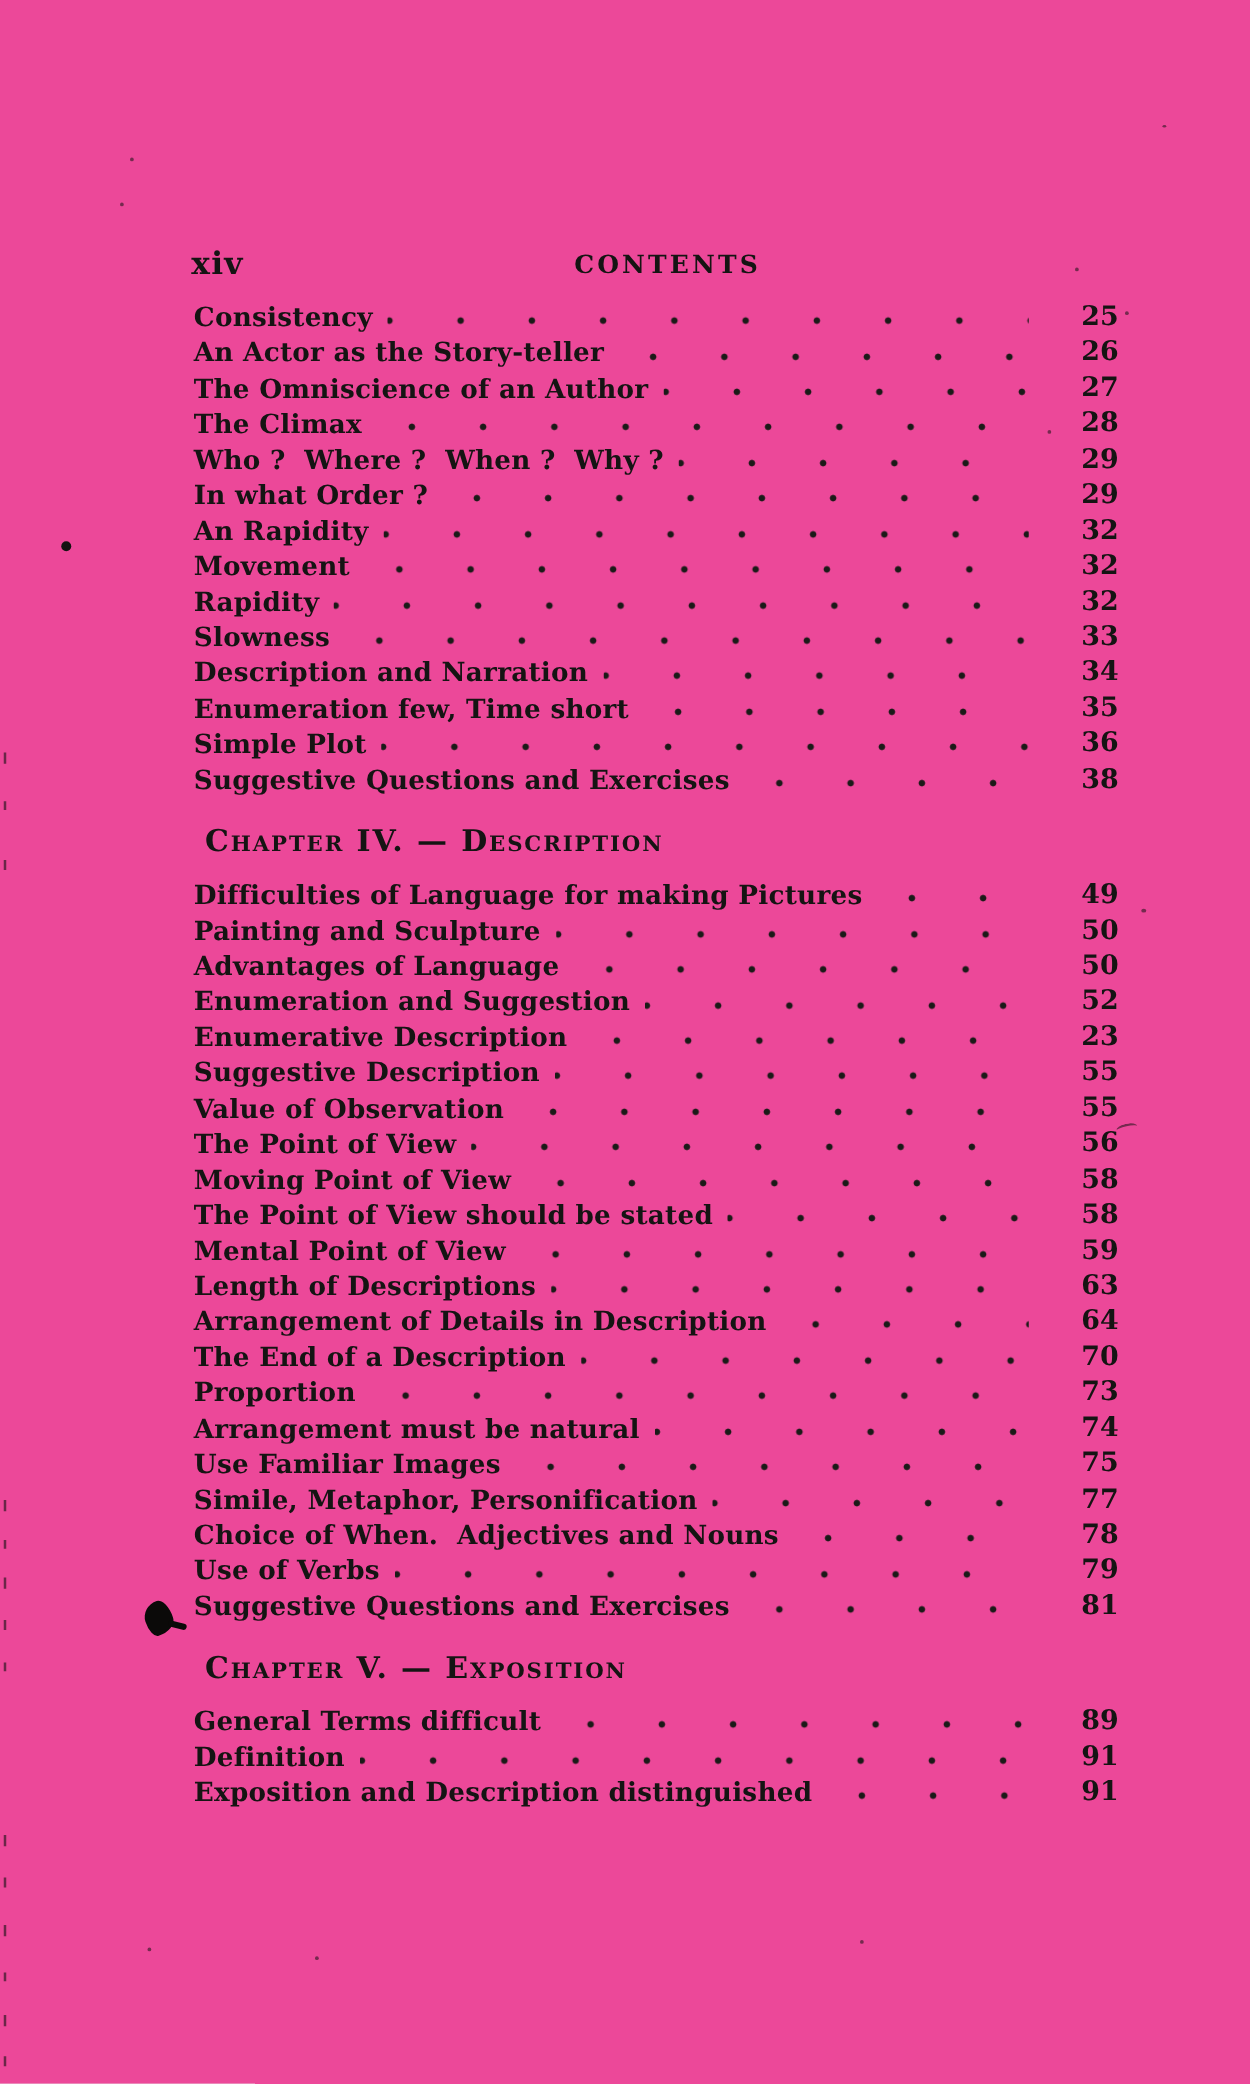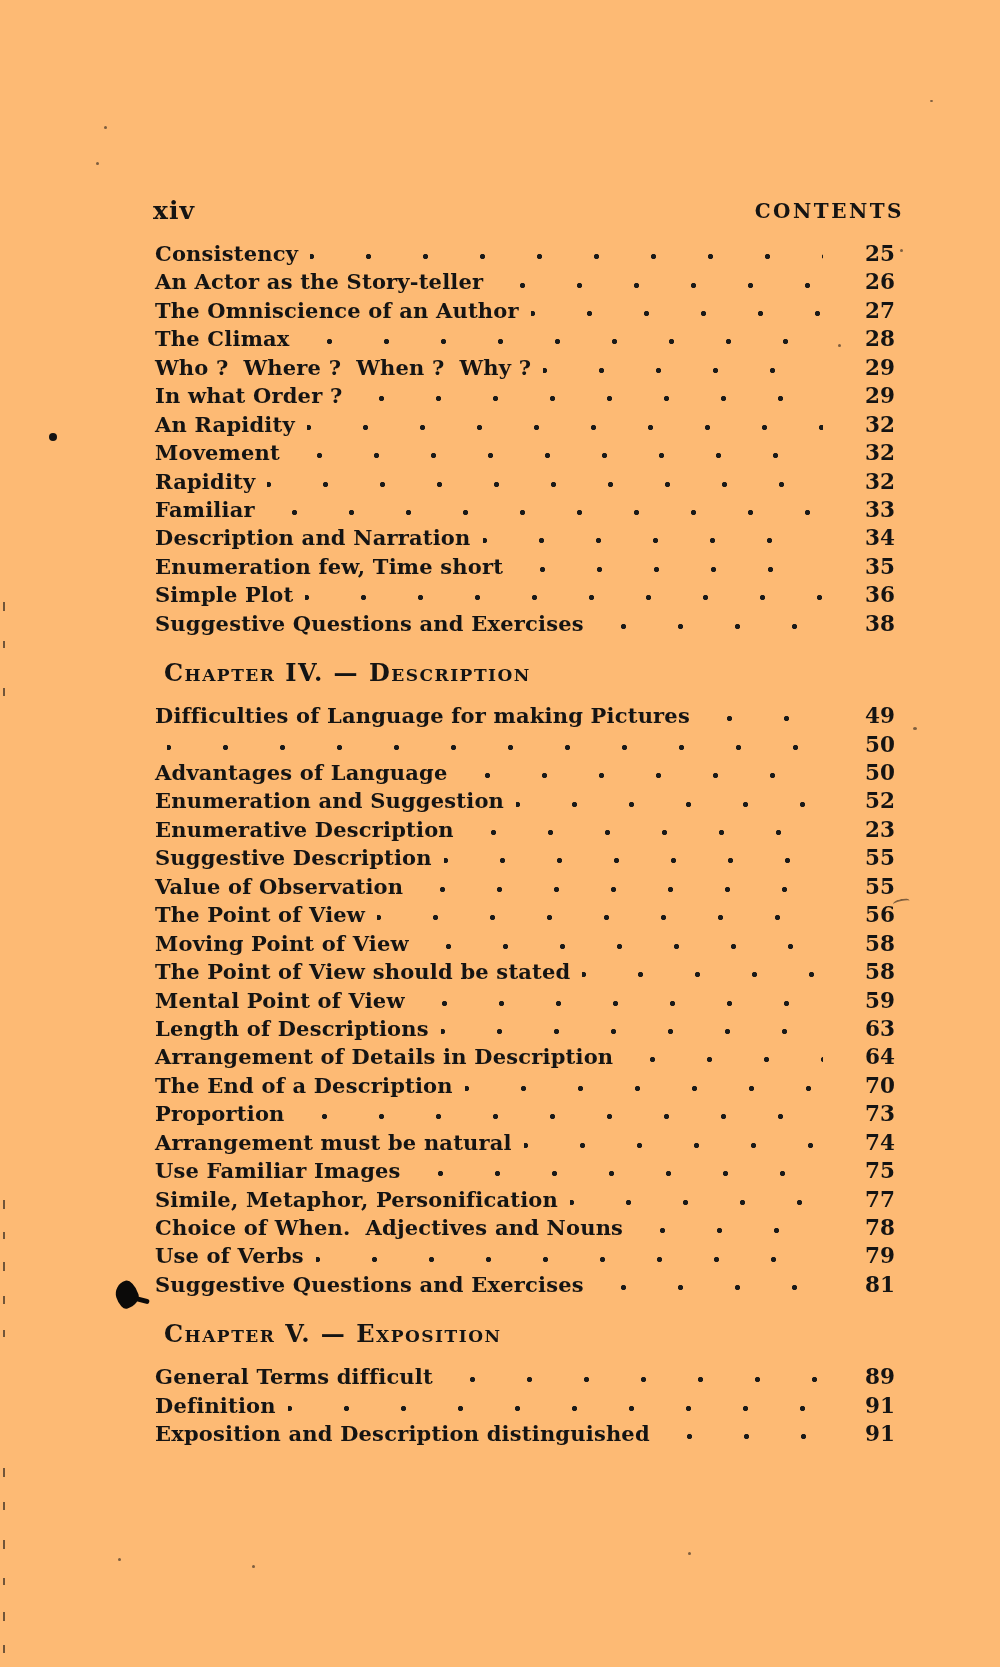--- a/index.html
+++ b/index.html
@@ -1,35 +1,35 @@
 <!DOCTYPE html>
 <html><head>
 <meta charset="utf-8">
 <style>
   html,body { margin:0; padding:0; background:#e8e8e8; }
   .scan {
     position:relative;
     width:1000px; height:1667px;
     margin:0 auto;
-    background:#fdba74;
+    background:#ec4899;
     font-family:"DejaVu Serif", serif;
     color:#151413;
     overflow:hidden;
   }
   .content { position:absolute; left:155px; top:196px; width:740px; }
 
   
   .head-row { position:relative; height:30px; }
   .folio {
     position:absolute; left:-2px; top:0;
     font-size:25px; font-weight:700; letter-spacing:1px;
   }
   .running-head {
     position:absolute; left:0; right:0; top:3px;
-    text-align:right; transform:translateX(9px);
+    text-align:center; transform:translateX(9px);
     font-size:20px; font-weight:700; letter-spacing:2.5px;
   }
 
   
   .sec { margin-top:15px; }
   .chapter-heading {
     height:38px; line-height:38px; margin:7px 0 11px 0;
     transform:translateX(9px);
     font-variant:small-caps; font-weight:700;
     font-size:24px; letter-spacing:1.5px;
@@ -128,21 +128,21 @@
             <span class="t">Movement</span>
             <span class="leader"></span>
             <span class="p">32</span>
           </div>
           <div class="toc-row">
             <span class="t">Rapidity</span>
             <span class="leader"></span>
             <span class="p">32</span>
           </div>
           <div class="toc-row">
-            <span class="t">Familiar</span>
+            <span class="t">Slowness</span>
             <span class="leader"></span>
             <span class="p">33</span>
           </div>
           <div class="toc-row">
             <span class="t">Description and Narration</span>
             <span class="leader"></span>
             <span class="p">34</span>
           </div>
           <div class="toc-row">
             <span class="t">Enumeration few, Time short</span>
@@ -161,20 +161,21 @@
           </div>
         </div>
         <div class="sec">
           <div class="chapter-heading">Chapter IV. — Description</div>
           <div class="toc-row">
             <span class="t">Difficulties of Language for making Pictures</span>
             <span class="leader"></span>
             <span class="p">49</span>
           </div>
           <div class="toc-row">
+            <span class="t">Painting and Sculpture</span>
             <span class="leader"></span>
             <span class="p">50</span>
           </div>
           <div class="toc-row">
             <span class="t">Advantages of Language</span>
             <span class="leader"></span>
             <span class="p">50</span>
           </div>
           <div class="toc-row">
             <span class="t">Enumeration and Suggestion</span>

